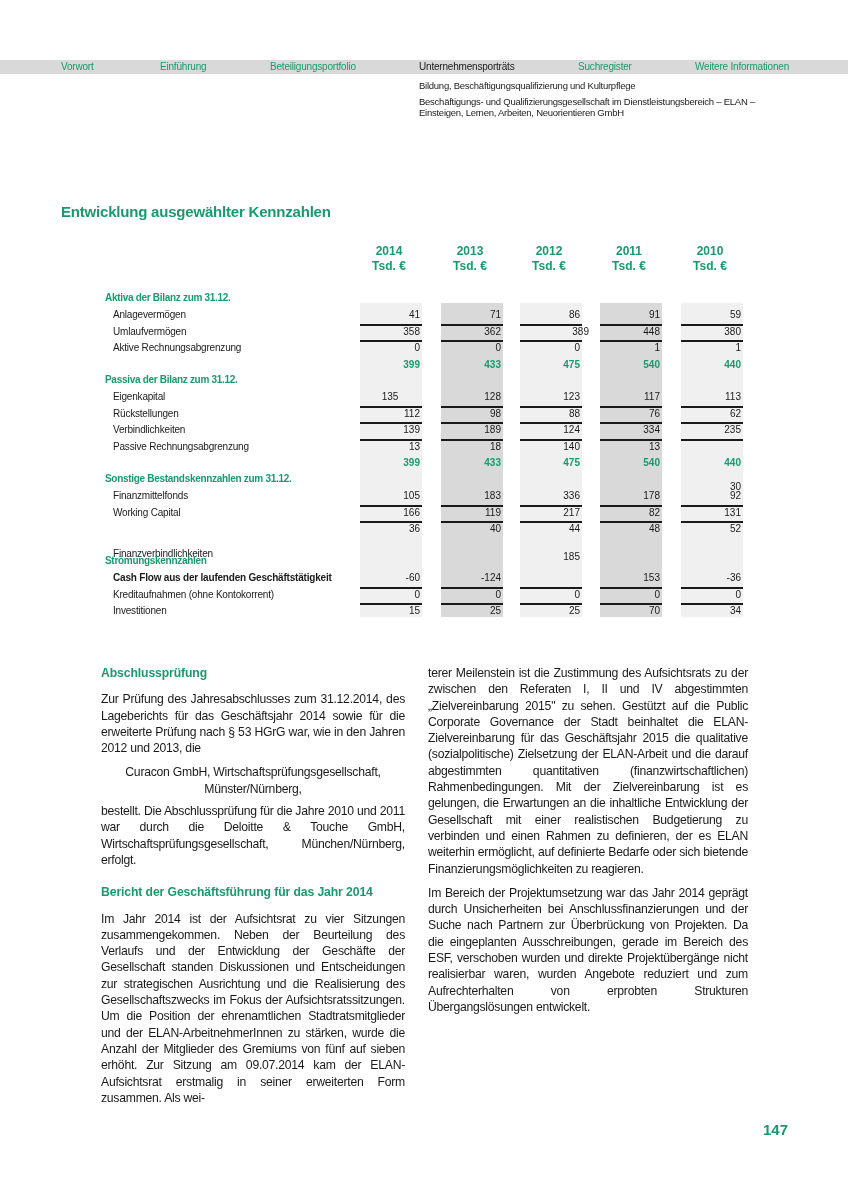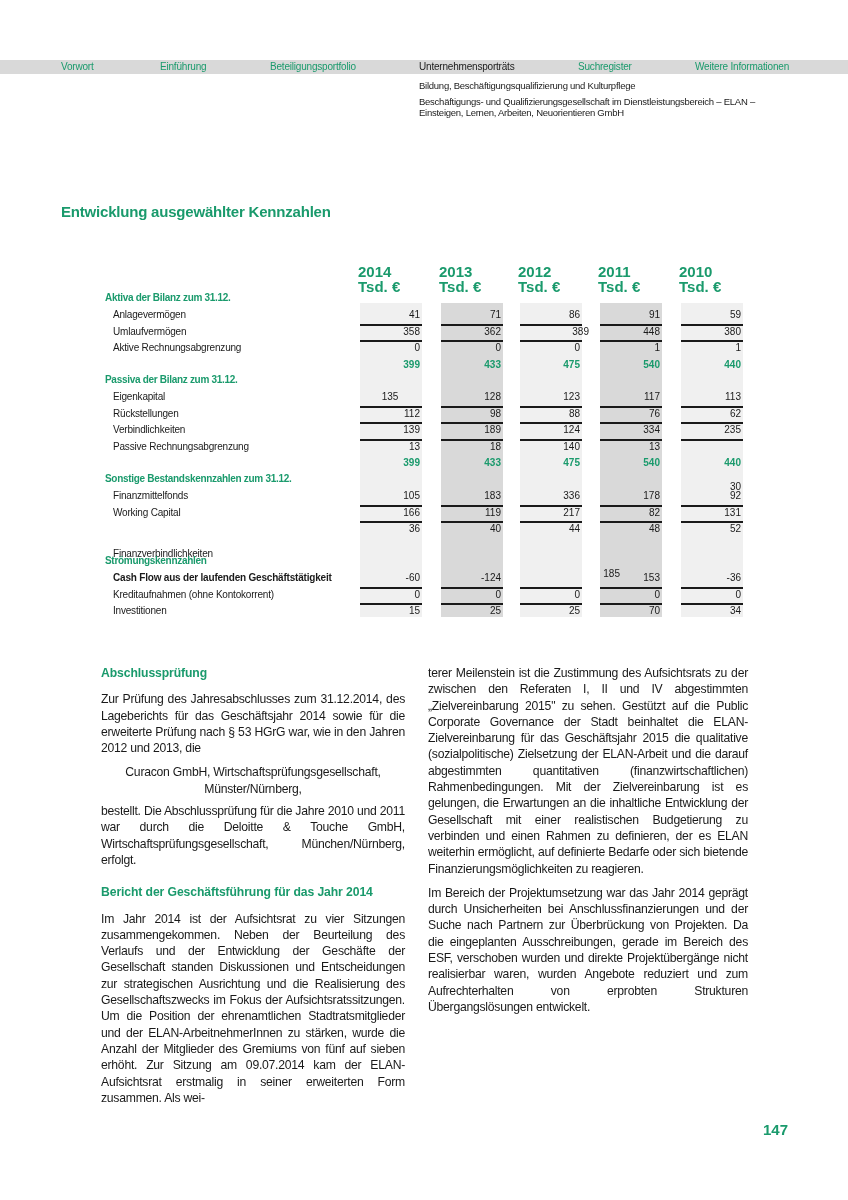--- a/index.html
+++ b/index.html
@@ -21,21 +21,21 @@
   }
   .section-title {
     position:absolute; left:61px; top:203px; font-size:15px; font-weight:bold; color:#1a9a6c;
     letter-spacing:-0.2px;
   }
   
   .col-bg { position:absolute; top:303px; height:314px; width:62px; }
   .col-bg.light { background:#f0f0f0; }
   .col-bg.dark { background:#d9d9d9; }
   .year-hdr {
-    position:absolute; top:264px; width:62px; text-align:left; font-size:15px; font-weight:bold;
+    position:absolute; top:244px; width:62px; text-align:center; font-size:12px; font-weight:bold;
     color:#1a9a6c; line-height:15px;
   }
   .group-label {
     position:absolute; left:105px; font-size:10px; font-weight:bold; color:#1a9a6c;
     letter-spacing:-0.3px; line-height:12px;
   }
   .row-label {
     position:absolute; left:113px; font-size:10px; color:#1a1a1a; letter-spacing:-0.2px; line-height:12px;
     white-space:nowrap;
   }
@@ -205,21 +205,21 @@
       <div class="cell" style="left: 441px; top: 523.2px;">40</div>
       <div class="cell" style="left: 520px; top: 523.2px;">44</div>
       <div class="cell" style="left: 600px; top: 523.2px;">48</div>
       <div class="cell" style="left: 681px; top: 523.2px;">52</div>
       <div class="group-label" style="top: 555px;">Strömungskennzahlen</div>
       <div class="row-label" style="top: 572.4px; font-weight: bold;">Cash Flow aus der laufenden Geschäftstätigkeit</div>
       <div class="cell" style="left: 360px; top: 572.4px;">-60</div>
       <div class="rule" style="left: 360px; top: 586.8px;"></div>
       <div class="cell" style="left: 441px; top: 572.4px;">-124</div>
       <div class="rule" style="left: 441px; top: 586.8px;"></div>
-      <div class="cell" style="left: 520px; top: 568px; margin-left: 40px;">185</div>
+      <div class="cell" style="left: 520px; top: 551px;">185</div>
       <div class="rule" style="left: 520px; top: 586.8px;"></div>
       <div class="cell" style="left: 600px; top: 572.4px;">153</div>
       <div class="rule" style="left: 600px; top: 586.8px;"></div>
       <div class="cell" style="left: 681px; top: 572.4px;">-36</div>
       <div class="rule" style="left: 681px; top: 586.8px;"></div>
       <div class="row-label" style="top: 588.8px;">Kreditaufnahmen (ohne Kontokorrent)</div>
       <div class="cell" style="left: 360px; top: 588.8px;">0</div>
       <div class="rule" style="left: 360px; top: 603.2px;"></div>
       <div class="cell" style="left: 441px; top: 588.8px;">0</div>
       <div class="rule" style="left: 441px; top: 603.2px;"></div>

